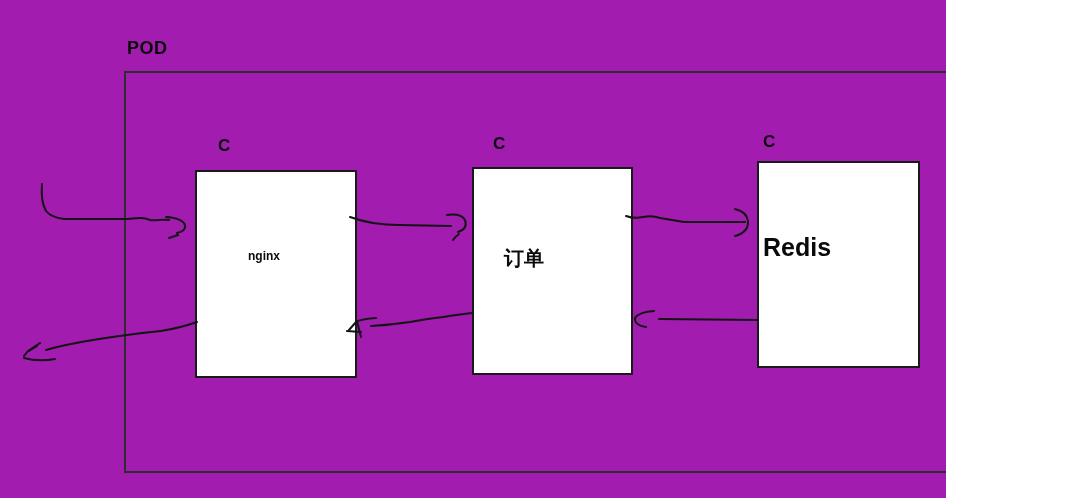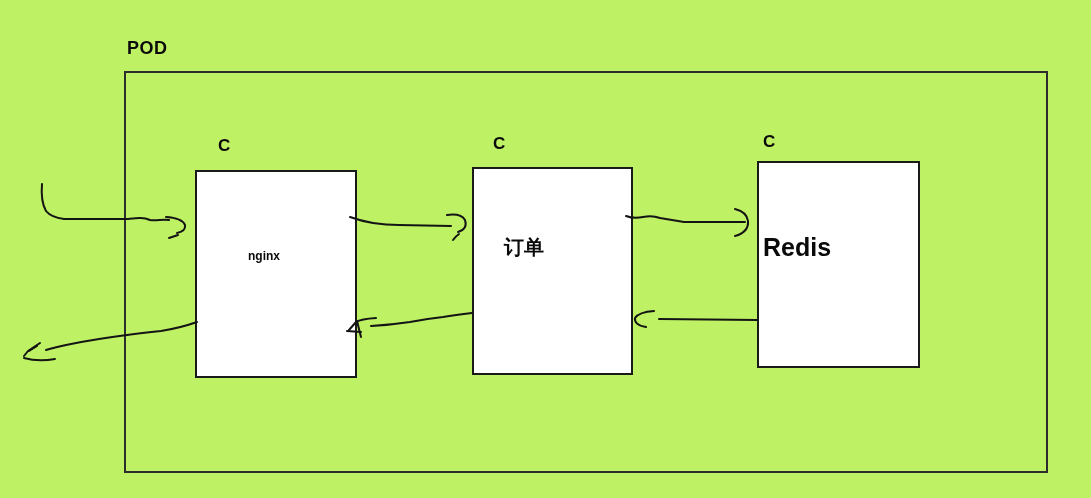--- a/index.html
+++ b/index.html
@@ -2,23 +2,23 @@
 <html><head>
 <meta charset="utf-8">
 <style>
   html, body {
     margin: 0;
     padding: 0;
     background: #ffffff;
   }
   .canvas {
     position: relative;
-    width: 1091px;
+    width: 946px;
     height: 498px;
-    background: #bef264;
+    background: #a21caf;
     font-family: "Liberation Sans", "DejaVu Sans", sans-serif;
     color: #000000;
     overflow: hidden;
   }
   .pod-label {
     position: absolute;
     left: 127px;
     top: 38px;
     font-size: 18px;
     font-weight: bold;
@@ -51,21 +51,21 @@
   .c-nginx { left: 218px; top: 136px; }
   .c-order { left: 493px; top: 134px; }
   .c-redis { left: 763px; top: 132px; }
   .box-name {
     position: absolute;
     font-weight: bold;
     color: #0a0a0a;
     white-space: nowrap;
   }
   .name-nginx { left: 248px; top: 249px; font-size: 12px; }
-  .name-order { left: 504px; top: 234px; font-size: 20px; }
+  .name-order { left: 504px; top: 245px; font-size: 20px; }
   .name-redis { left: 763px; top: 233px; font-size: 25px; }
   .arrow-layer {
     position: absolute;
     left: 0;
     top: 0;
     width: 1091px;
     height: 498px;
     pointer-events: none;
   }
   .arrow-layer path {

